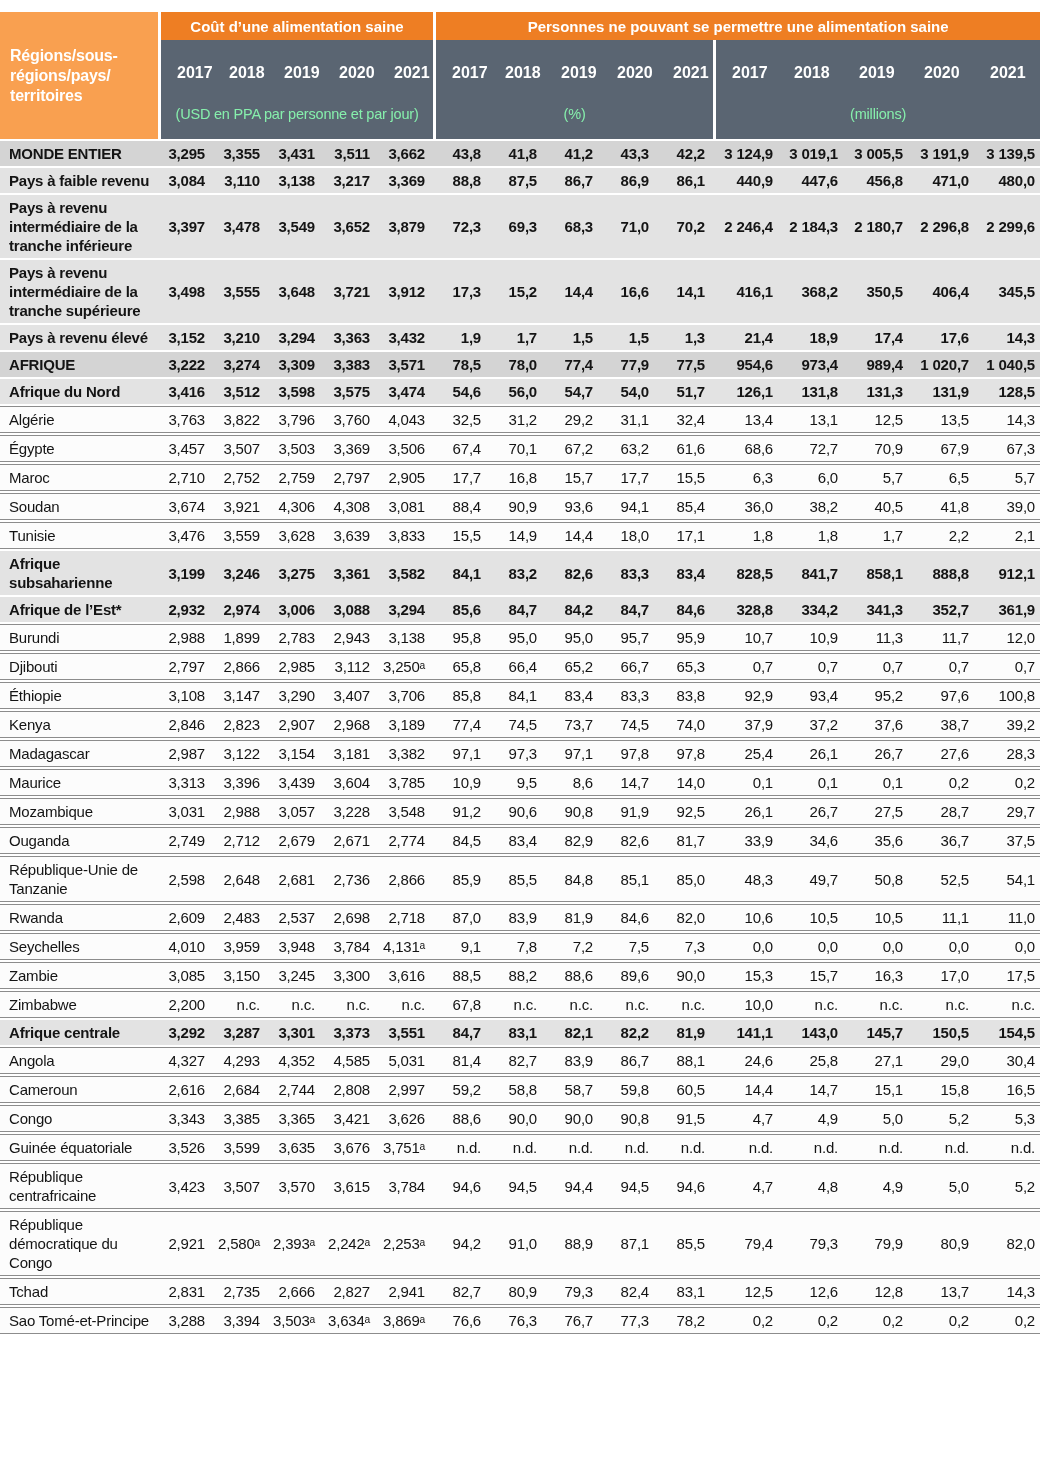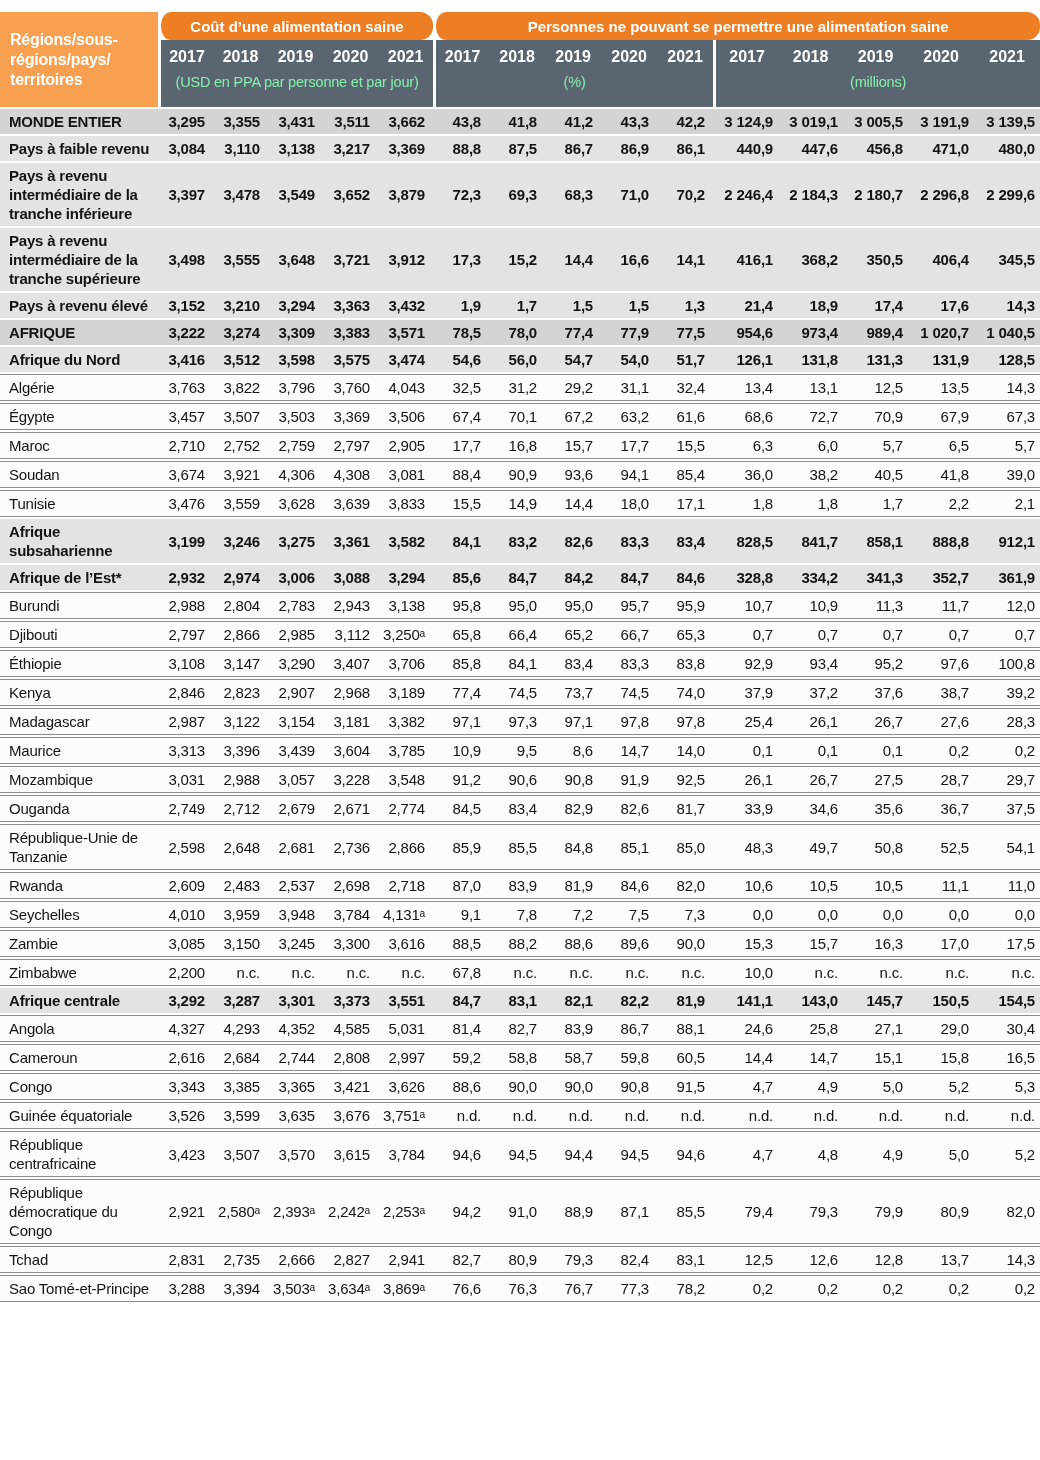--- a/index.html
+++ b/index.html
@@ -38,31 +38,30 @@
   }
   .banner {
     background: #EE7E23;
     color: #ffffff;
     font-weight: bold;
     font-size: 15px;
     text-align: center;
     vertical-align: middle;
     height: 28px;
     padding: 0 4px;
-    border-radius: 13px;
   }
   .year-cell {
     background: #5A6572;
     color: #ffffff;
     font-weight: bold;
     font-size: 16px;
     text-align: center;
     vertical-align: middle;
     height: 34px;
-    padding: 0;
+    padding: 16px;
   }
   .unit-cell {
     background: #5A6572;
     color: #86efac;
     font-weight: normal;
     font-size: 14.5px;
     text-align: center;
     vertical-align: top;
     height: 28px;
     padding: 0 0 5px 0;
@@ -421,21 +420,21 @@
           <td>84,6</td>
           <td class="mil">328,8</td>
           <td class="mil">334,2</td>
           <td class="mil">341,3</td>
           <td class="mil">352,7</td>
           <td class="mil">361,9</td>
         </tr>
         <tr class="country">
           <td class="label">Burundi</td>
           <td>2,988</td>
-          <td>2,804</td>
+          <td>1,899</td>
           <td>2,783</td>
           <td>2,943</td>
           <td>3,138</td>
           <td>95,8</td>
           <td>95,0</td>
           <td>95,0</td>
           <td>95,7</td>
           <td>95,9</td>
           <td class="mil">10,7</td>
           <td class="mil">10,9</td>

